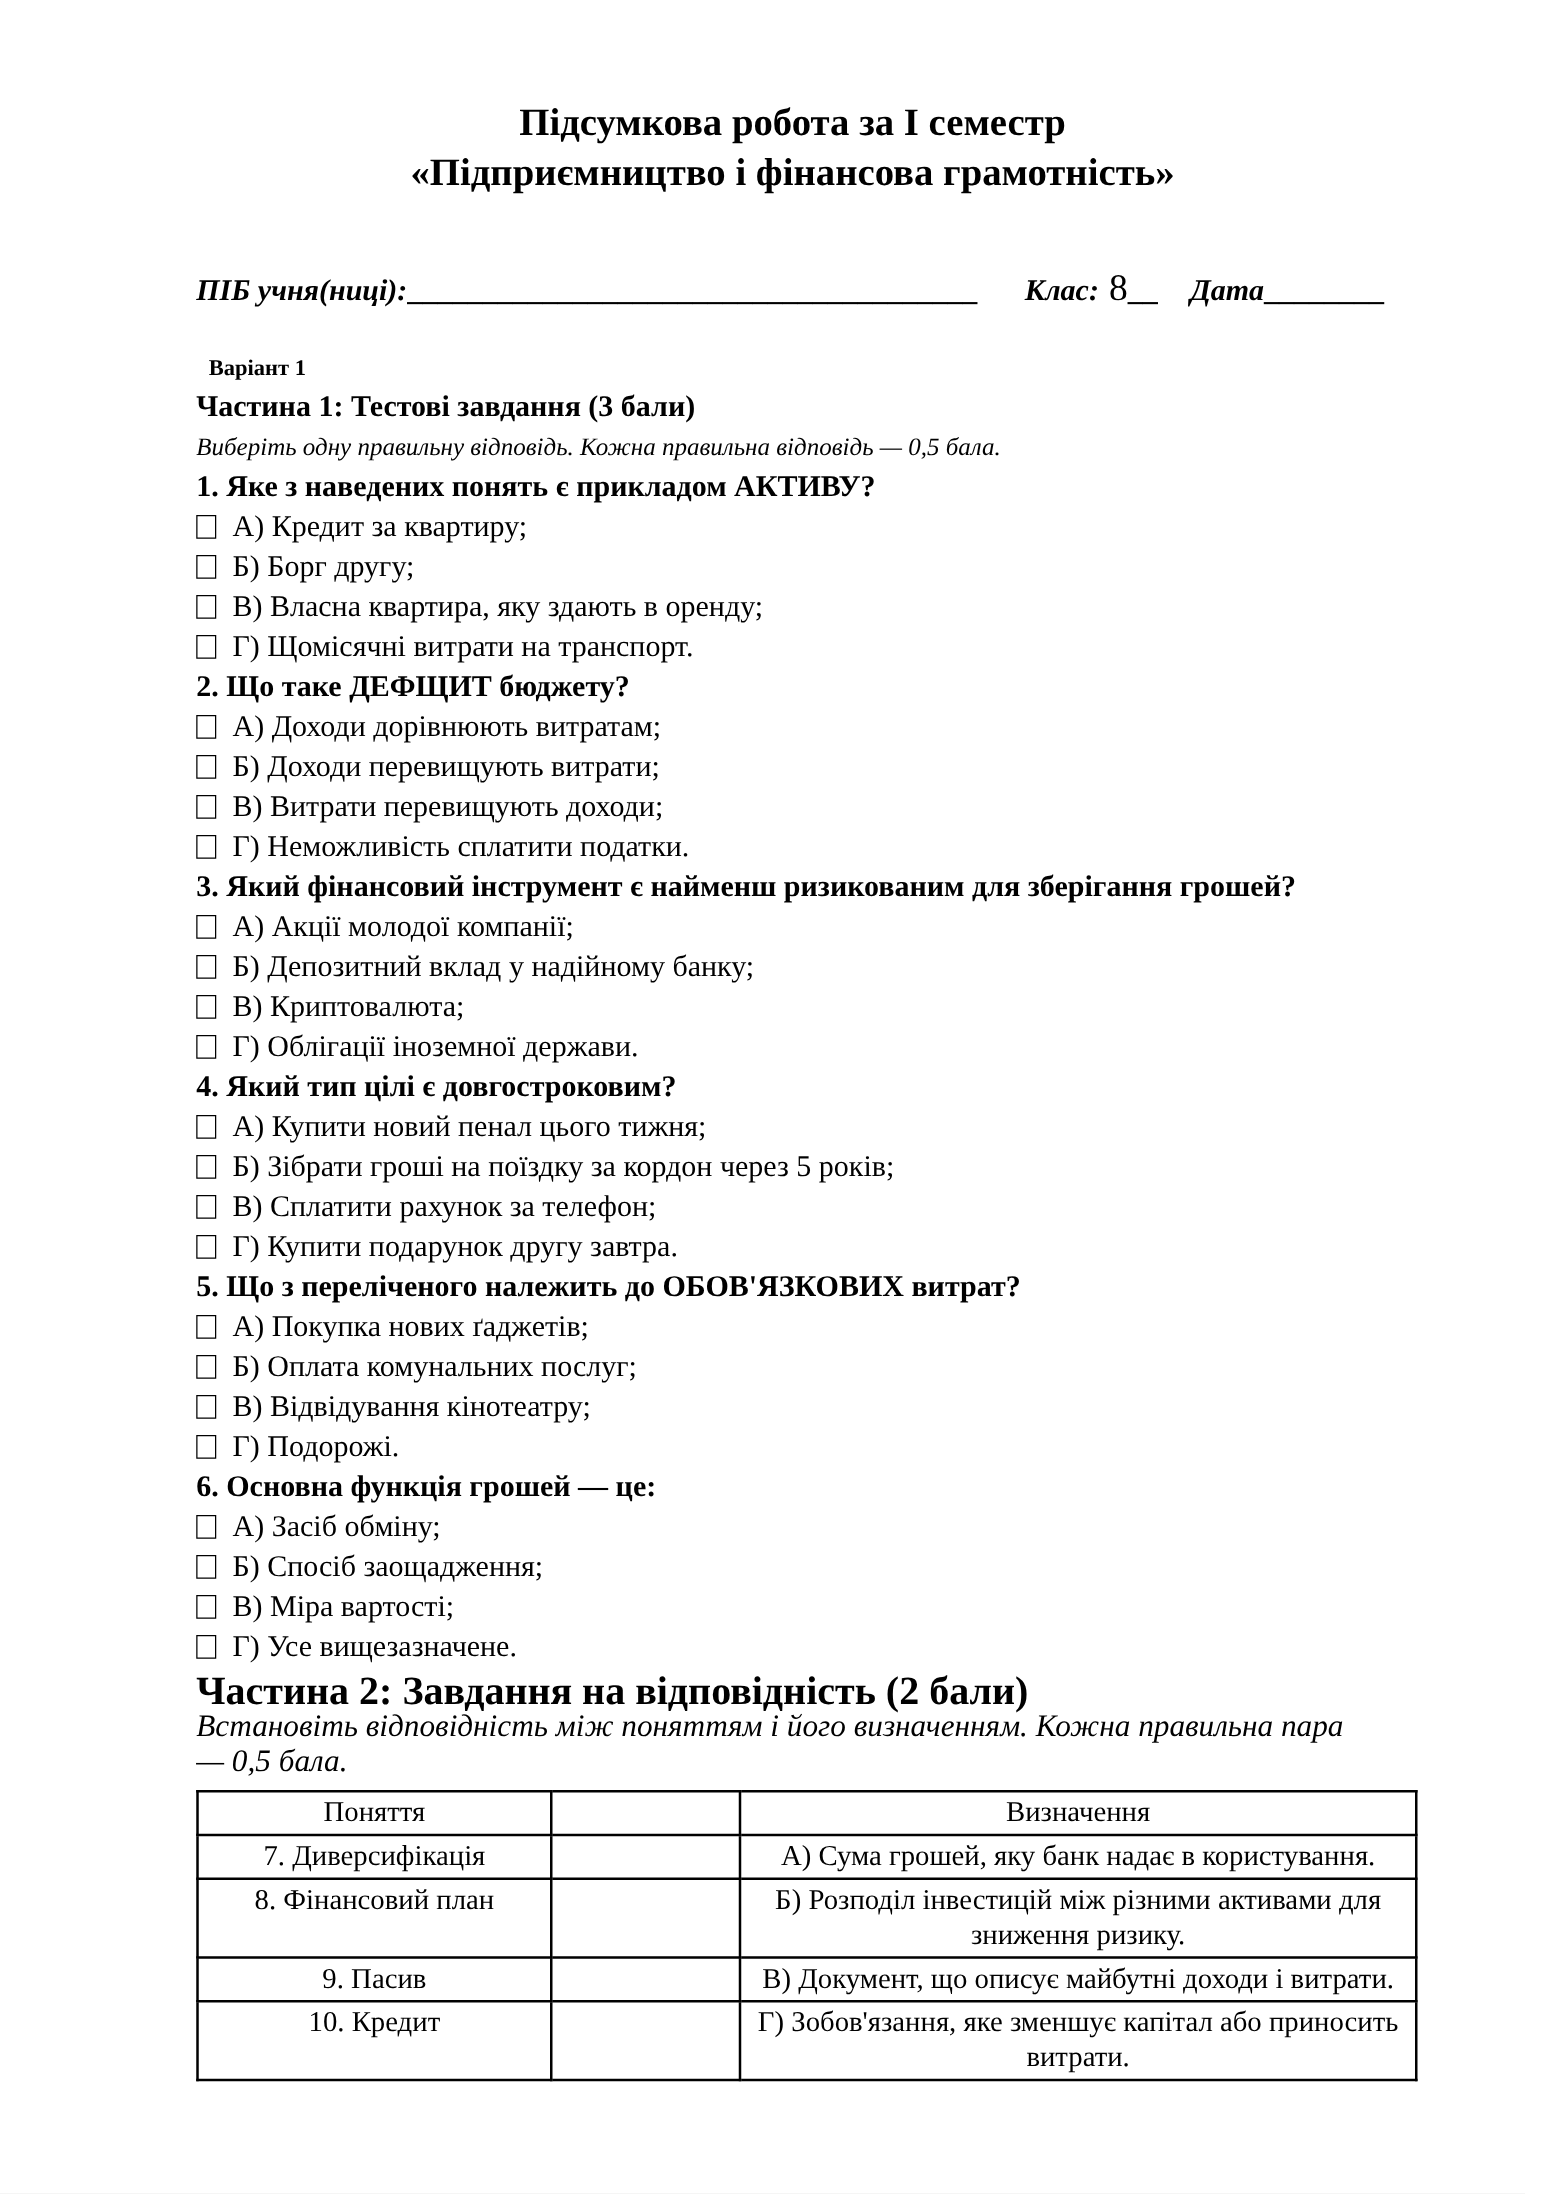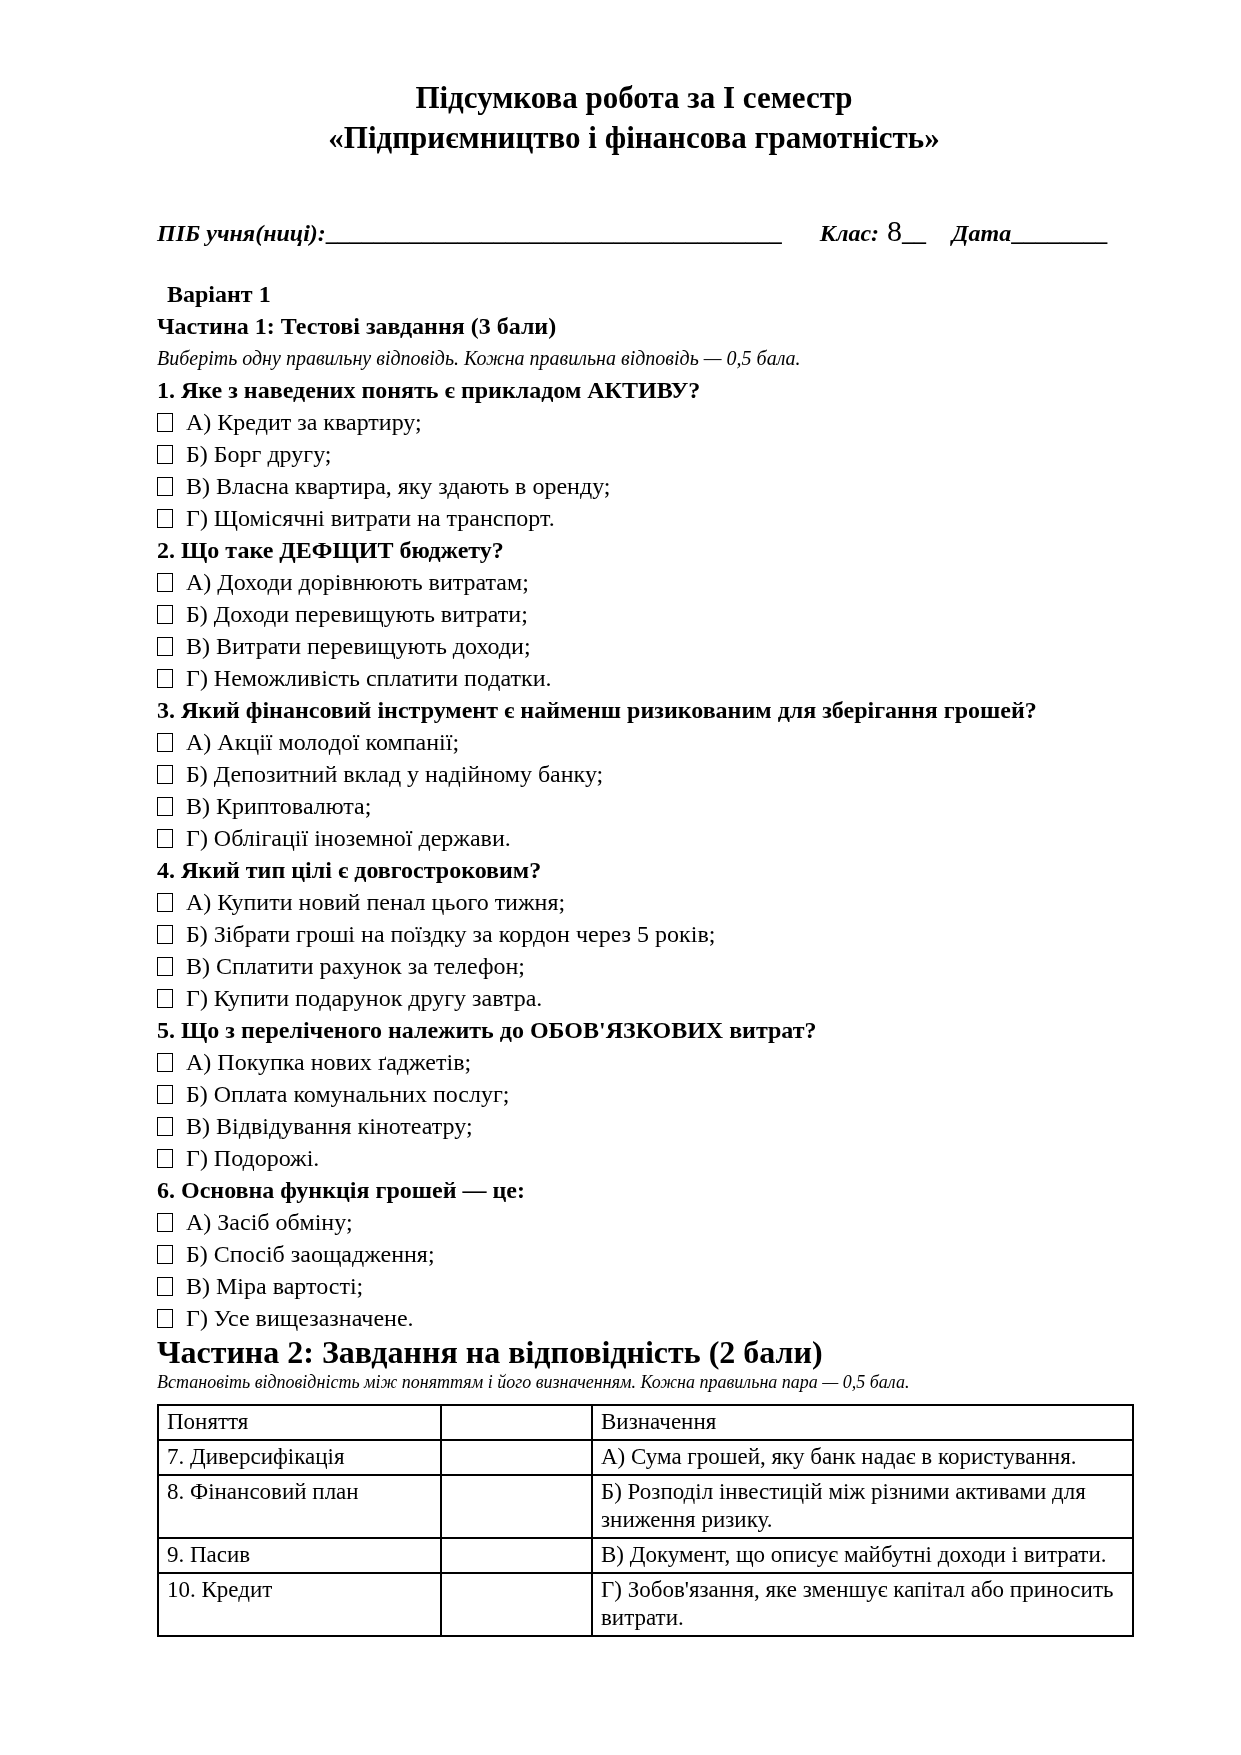--- a/index.html
+++ b/index.html
@@ -17,48 +17,48 @@
   .name-row {
     margin-top:56px;
     display:flex; align-items:baseline;
     font-size:24px; white-space:nowrap;
   }
   .bold { font-weight:bold;font-style:italic; }
   .blank { letter-spacing:0; font-weight:bold; }
   .class-value { font-size:30px; font-weight:normal; padding-left:8px; }
   .gap-lg { display:inline-block; width:38px; }
   .gap-md { display:inline-block; width:26px; }
-  .variant { margin-top:30px; padding-left:10px; font-weight:bold; font-size:24px; line-height:32px; }
+  .variant { margin-top:30px; padding-left:10px; font-weight:bold; font-size:18px; line-height:32px; }
   .p1-heading { font-weight:bold; font-size:24px; line-height:32px; }
   .p1-instruction { font-style:italic; font-size:20px; line-height:32px; }
   .q-text { font-weight:bold; font-size:24px; line-height:32px; }
   .opt-line { font-size:24px; line-height:32px; height:32px; }
   .checkbox {
     display:inline-block;
     width:14px; height:17px;
     border:1.5px solid #000;
     vertical-align:-2px;
     margin-right:13px;
     background:#fff;
   }
   .opt-text { font-weight:normal; }
   .p2-heading { font-weight:bold; font-size:32px; line-height:32px; margin-top:2px; }
-  .p2-instruction { font-style:italic; font-size:18px; line-height:28px; width:940px; }
+  .p2-instruction { font-style:italic; font-size:25px; line-height:28px; width:940px; }
   table.match {
     margin-top:8px;
     border-collapse:collapse;
     table-layout:fixed;
     width:925px;
     font-size:23px;
   }
   table.match th, table.match td {
     border:2px solid #000;
     padding:2px 8px 3px 8px;
     vertical-align:top;
-    text-align:left;
+    text-align:center;
     font-weight:normal;
     line-height:28px;
     overflow:hidden;
   }
   .c-concept { width:265px; font-weight:bold; }
   .c-answer  { width:133px; }
   .c-def     { width:523px; }
   td.c-concept { font-weight:bold; }
 </style>
 </head>

